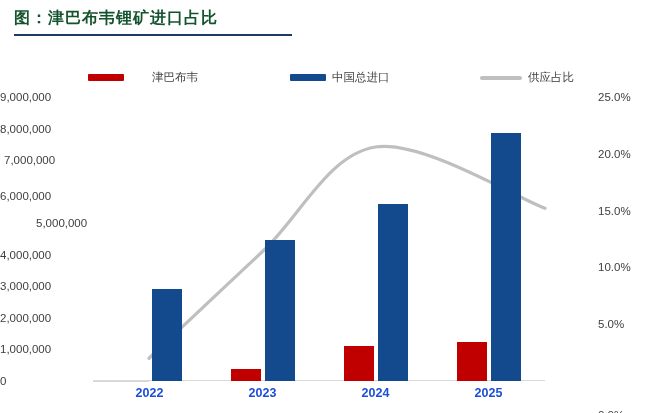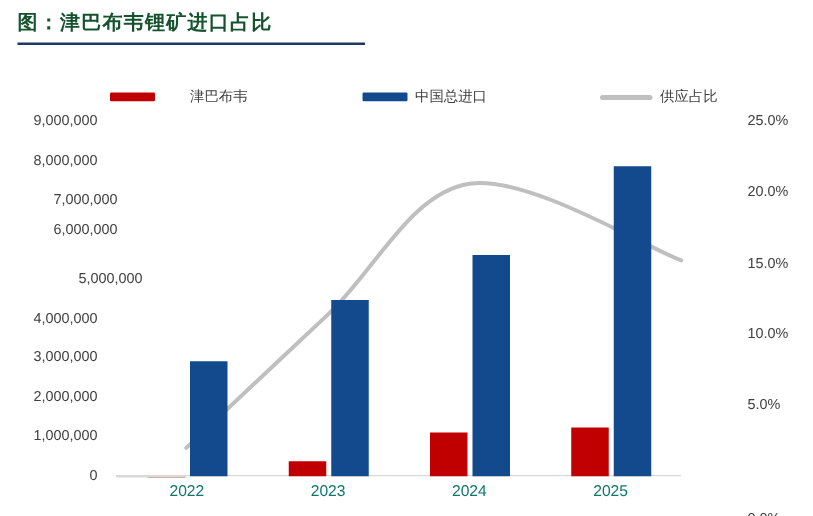--- a/index.html
+++ b/index.html
@@ -34,31 +34,31 @@
   
   #plot-area{
     position:absolute;left:93px;top:97px;width:452px;height:284px;
   }
   #baseline{
     position:absolute;left:93px;top:380px;width:452px;height:1.4px;
     background:#D9D9D9;
   }
   .y-label{
     position:absolute;right:0;font-size:11.5px;color:#404040;
-    text-align:right;white-space:nowrap;transform:translateY(-50%);
+    white-space:nowrap;transform:translateY(-50%);
   }
   #y-left-axis{position:absolute;left:0;top:0;width:86px;height:413px;}
   #y-right-axis{position:absolute;left:552px;top:0;width:96px;height:413px;}
   .y-label-right{
     position:absolute;left:0;font-size:11.5px;color:#404040;
     text-align:left;white-space:nowrap;transform:translateY(-50%);
   }
   .x-label{
-    position:absolute;font-size:12.5px;color:#0f766e;text-align:center;
-    top:386px;transform:translateX(-50%);white-space:nowrap;
+    position:absolute;font-size:12.5px;color:#1d4ed8;text-align:center;
+    top:386px;transform:translateX(-50%);white-space:nowrap;font-weight:bold;
   }
   .bar{position:absolute;bottom:0;}
   .bar-red{background:#C00000;}
   .bar-blue{background:#134A8E;}
   #line-svg{position:absolute;left:0;top:0;width:650px;height:413px;pointer-events:none;}
 </style>
 </head>
 <body>
 
 <div id="title-bar">图：津巴布韦锂矿进口占比</div>
@@ -79,22 +79,22 @@
   </div>
 </div>
 
 <div id="y-left-axis">
     <div class="y-label" style="top: 381px; left: 0px; width: 78px;">0</div>
     <div class="y-label" style="top: 349.444px; left: 0px; width: 78px;">1,000,000</div>
     <div class="y-label" style="top: 317.889px; left: 0px; width: 78px;">2,000,000</div>
     <div class="y-label" style="top: 286.333px; left: 0px; width: 78px;">3,000,000</div>
     <div class="y-label" style="top: 254.778px; left: 0px; width: 78px;">4,000,000</div>
     <div class="y-label" style="top: 223.222px; left: 0px; width: 78px; margin-left: 36px;">5,000,000</div>
-    <div class="y-label" style="top: 184px; left: 0px; width: 78px; margin-left: 16px;">6,000,000</div>
-    <div class="y-label" style="top: 160.111px; left: 16px; width: 78px;">7,000,000</div>
+    <div class="y-label" style="top: 196px; left: 0px; width: 78px;">6,000,000</div>
+    <div class="y-label" style="top: 160.111px; left: 4px; width: 78px;">7,000,000</div>
     <div class="y-label" style="top: 128.556px; left: 0px; width: 78px;">8,000,000</div>
     <div class="y-label" style="top: 97px; left: 0px; width: 78px;">9,000,000</div>
   </div>
 
 <div id="y-right-axis">
     <div class="y-label-right" style="top: 374px; left: 46px; margin-top: 41px;">0.0%</div>
     <div class="y-label-right" style="top: 324.2px; left: 46px;">5.0%</div>
     <div class="y-label-right" style="top: 267.4px; left: 46px;">10.0%</div>
     <div class="y-label-right" style="top: 210.6px; left: 46px;">15.0%</div>
     <div class="y-label-right" style="top: 153.8px; left: 46px;">20.0%</div>

